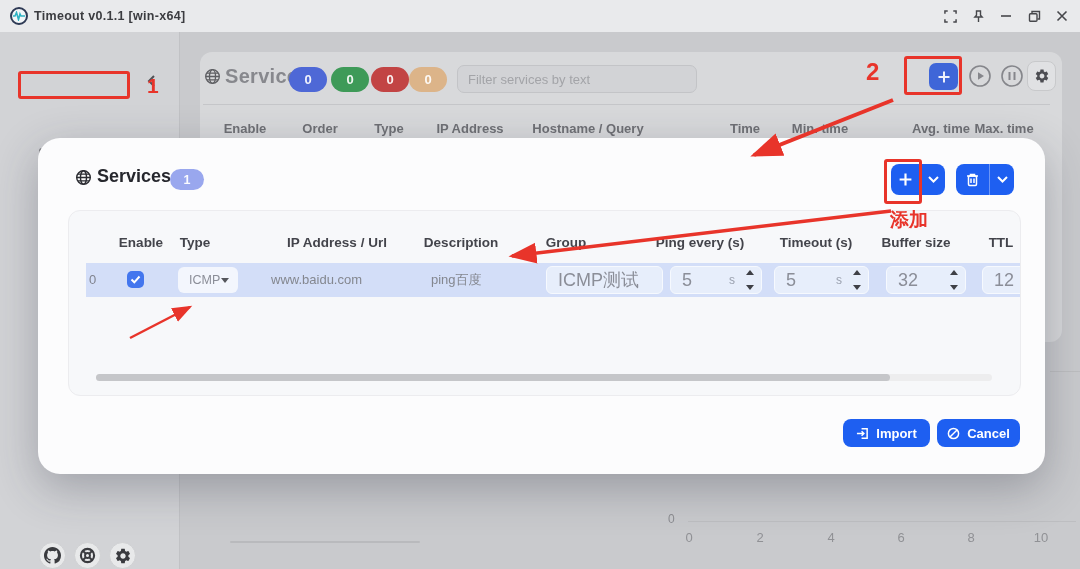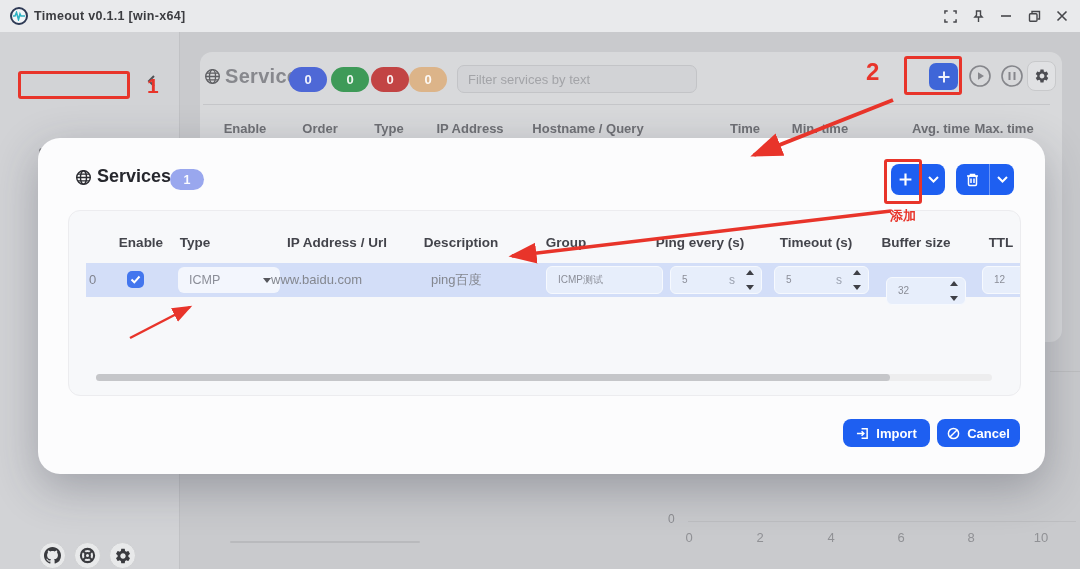--- a/index.html
+++ b/index.html
@@ -65,28 +65,28 @@
   .split-main { top:26px; height:31px; border-radius:8px 0 0 8px; display:flex; align-items:center; justify-content:center; }
   .split-chev { top:26px; width:25px; height:31px; border-radius:0 8px 8px 0; border-left:1px solid rgba(255,255,255,.35);
                 display:flex; align-items:center; justify-content:center; }
   .m-card { left:30px; top:72px; width:953px; height:186px; background:#f7f8fa; border:1px solid #ececef;
             border-radius:12px; overflow:hidden; }
   .m-col { top:24px; font-size:13.5px; font-weight:bold; color:#43444b; transform:translateX(-50%); white-space:nowrap; }
   .m-row { left:17px; top:52px; width:1000px; height:34px; background:#d3def8; }
   .row-idx { left:20px; top:52px; height:34px; line-height:34px; font-size:13px; color:#80838e; }
   .checkbox { left:58px; top:60px; width:17px; height:17px; border-radius:5px; background:#4376ee;
               display:flex; align-items:center; justify-content:center; }
-  .select { left:109px; top:56px; width:102px; height:26px; background:#f3f6fd; border-radius:6px;
+  .select { left:109px; top:56px; width:60px; height:26px; background:#f3f6fd; border-radius:6px;
             display:flex; align-items:center; }
   .select span { margin-left:11px; font-size:12.5px; color:#8b8e98; }
   .select .caret { position:absolute; right:9px; width:0; height:0; border-left:4px solid transparent;
                    border-right:4px solid transparent; border-top:5px solid #55565c; }
   .cell-text { top:52px; height:34px; line-height:34px; font-size:13px; color:#84878f; }
   .field { top:55px; height:28px; background:#e7eefb; border:1px solid #f6f9fe; border-radius:6px; }
-  .field .val { position:absolute; left:11px; top:0; height:42px; line-height:26px; font-size:10px; color:#8b8e98; }
+  .field .val { position:absolute; left:11px; top:0; height:42px; line-height:26px; font-size:18px; color:#8b8e98; }
   .field .unit { position:absolute; right:26px; top:0; height:26px; line-height:26px; font-size:12px; color:#9aa0ae; }
   .stepper { position:absolute; right:5px; top:3px; width:12px; height:20px; display:flex; flex-direction:column;
              align-items:center; justify-content:space-between; }
   .st-up { width:0; height:0; border-left:4px solid transparent; border-right:4px solid transparent; border-bottom:5px solid #3f4046; }
   .st-dn { width:0; height:0; border-left:4px solid transparent; border-right:4px solid transparent; border-top:5px solid #3f4046; }
   .sb-track { left:27px; top:163px; width:896px; height:7px; border-radius:4px; background:#ededee; }
   .sb-thumb { left:0; top:0; width:794px; height:7px; border-radius:4px; background:#c5c6c9; }
   .m-btn { top:281px; height:28px; border-radius:8px; display:flex; align-items:center; justify-content:center;
            gap:7px; font-size:13px; font-weight:bold; }
 
@@ -289,21 +289,21 @@
           </span>
       </div>
       <div class="abs field" style="left:705px; width:95px;">
         <span class="val">5</span>
         <span class="unit">s</span>
         <span class="stepper">
             <i class="st-up"></i>
             <i class="st-dn"></i>
           </span>
       </div>
-      <div class="abs field" style="left:817px; width:80px;margin-top:11px;">
+      <div class="abs field" style="left:817px; width:80px;">
         <span class="val">32</span>
         <span class="stepper">
             <i class="st-up"></i>
             <i class="st-dn"></i>
           </span>
       </div>
       <div class="abs field" style="left:913px; width:62px;">
         <span class="val">12</span>
       </div>
 
@@ -344,21 +344,21 @@
     <svg width="18" height="18" viewBox="0 0 24 24" fill="currentColor">
         <path d="M19.14 12.94c.04-.3.06-.61.06-.94s-.02-.64-.07-.94l2.03-1.58c.18-.14.23-.41.12-.61l-1.92-3.32c-.12-.22-.37-.29-.59-.22l-2.39.96c-.5-.38-1.03-.7-1.62-.94l-.36-2.54c-.04-.24-.24-.41-.48-.41h-3.84c-.24 0-.43.17-.47.41l-.36 2.54c-.59.24-1.13.57-1.62.94l-2.39-.96c-.22-.08-.47 0-.59.22L2.74 8.87c-.12.21-.08.47.12.61l2.03 1.58c-.05.3-.09.63-.09.94s.02.64.07.94l-2.03 1.58c-.18.14-.23.41-.12.61l1.92 3.32c.12.22.37.29.59.22l2.39-.96c.5.38 1.03.7 1.62.94l.36 2.54c.05.24.24.41.48.41h3.84c.24 0 .44-.17.47-.41l.36-2.54c.59-.24 1.13-.56 1.62-.94l2.39.96c.22.08.47 0 .59-.22l1.92-3.32c.12-.22.07-.47-.12-.61l-2.01-1.58zM12 15.6c-1.98 0-3.6-1.62-3.6-3.6s1.62-3.6 3.6-3.6 3.6 1.62 3.6 3.6-1.62 3.6-3.6 3.6z"></path>
       </svg>
   </div>
 
   <div class="abs anno red-box" style="left:18px; top:71px; width:112px; height:28px;"></div>
   <div class="abs anno red-text" style="left: 147px; top: 74px; font-size: 21px; color: rgb(232, 52, 42);">1</div>
   <div class="abs anno red-box" style="left:904px; top:56px; width:58px; height:39px;"></div>
   <div class="abs anno red-text" style="left: 866px; top: 58px; font-size: 24px; color: rgb(232, 52, 42);">2</div>
   <div class="abs anno red-box" style="left:884px; top:159px; width:38px; height:45px;"></div>
-  <div class="abs anno red-text" style="left: 890px; top: 207px; font-size: 13px; color: rgb(232, 52, 42);">添加</div>
+  <div class="abs anno red-text" style="left: 890px; top: 207px; font-size: 19px; color: rgb(232, 52, 42);">添加</div>
 
   <svg class="abs arrows">
     <defs>
       <marker id="ah" markerWidth="9" markerHeight="8" refX="7" refY="3" orient="auto" markerUnits="strokeWidth">
         <path d="M0,0 L8,3 L0,6 z" fill="#e8342a"></path>
       </marker>
     </defs>
     <line x1="893" y1="100" x2="754" y2="155" stroke="#e8342a" stroke-width="4" marker-end="url(#ah)"></line>
     <line x1="891" y1="211" x2="512" y2="256" stroke="#e8342a" stroke-width="3.5" marker-end="url(#ah)"></line>
     <line x1="130" y1="338" x2="190" y2="307" stroke="#e8342a" stroke-width="2.5" marker-end="url(#ah)"></line>

